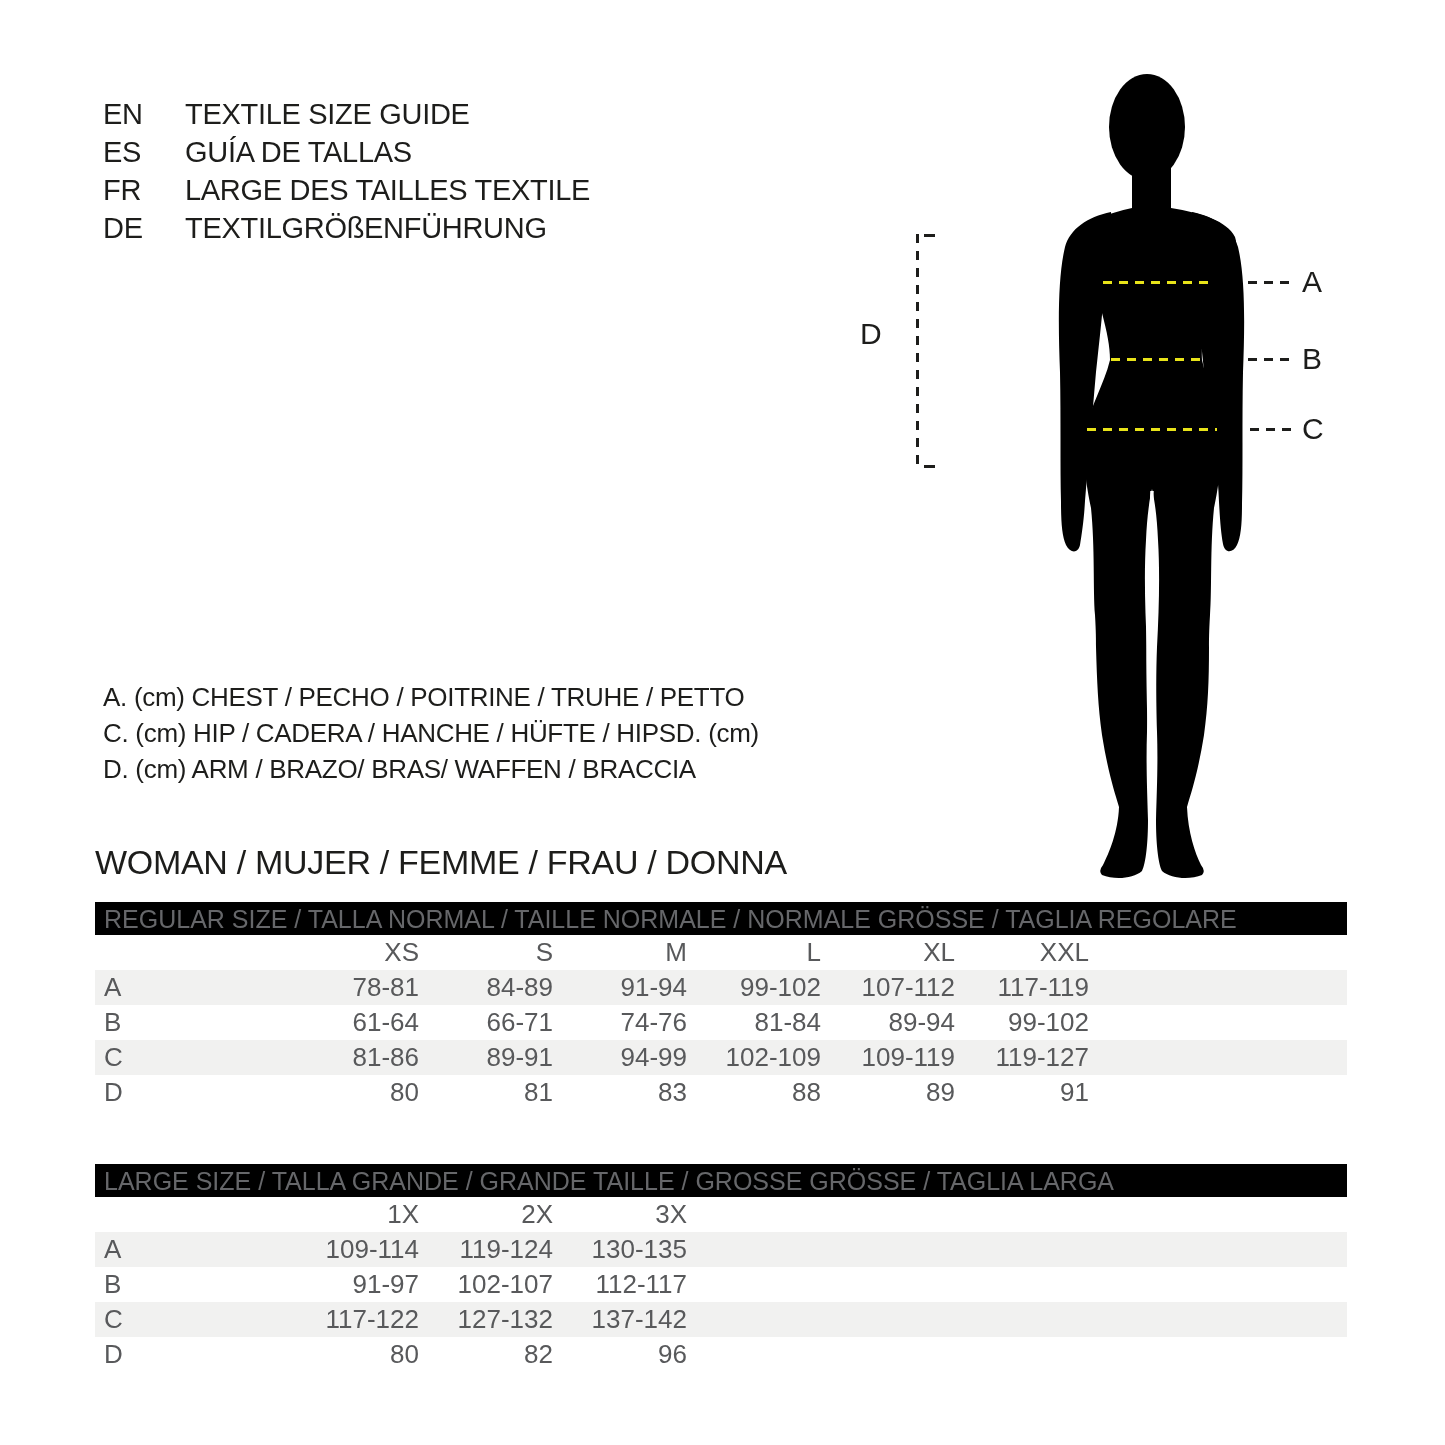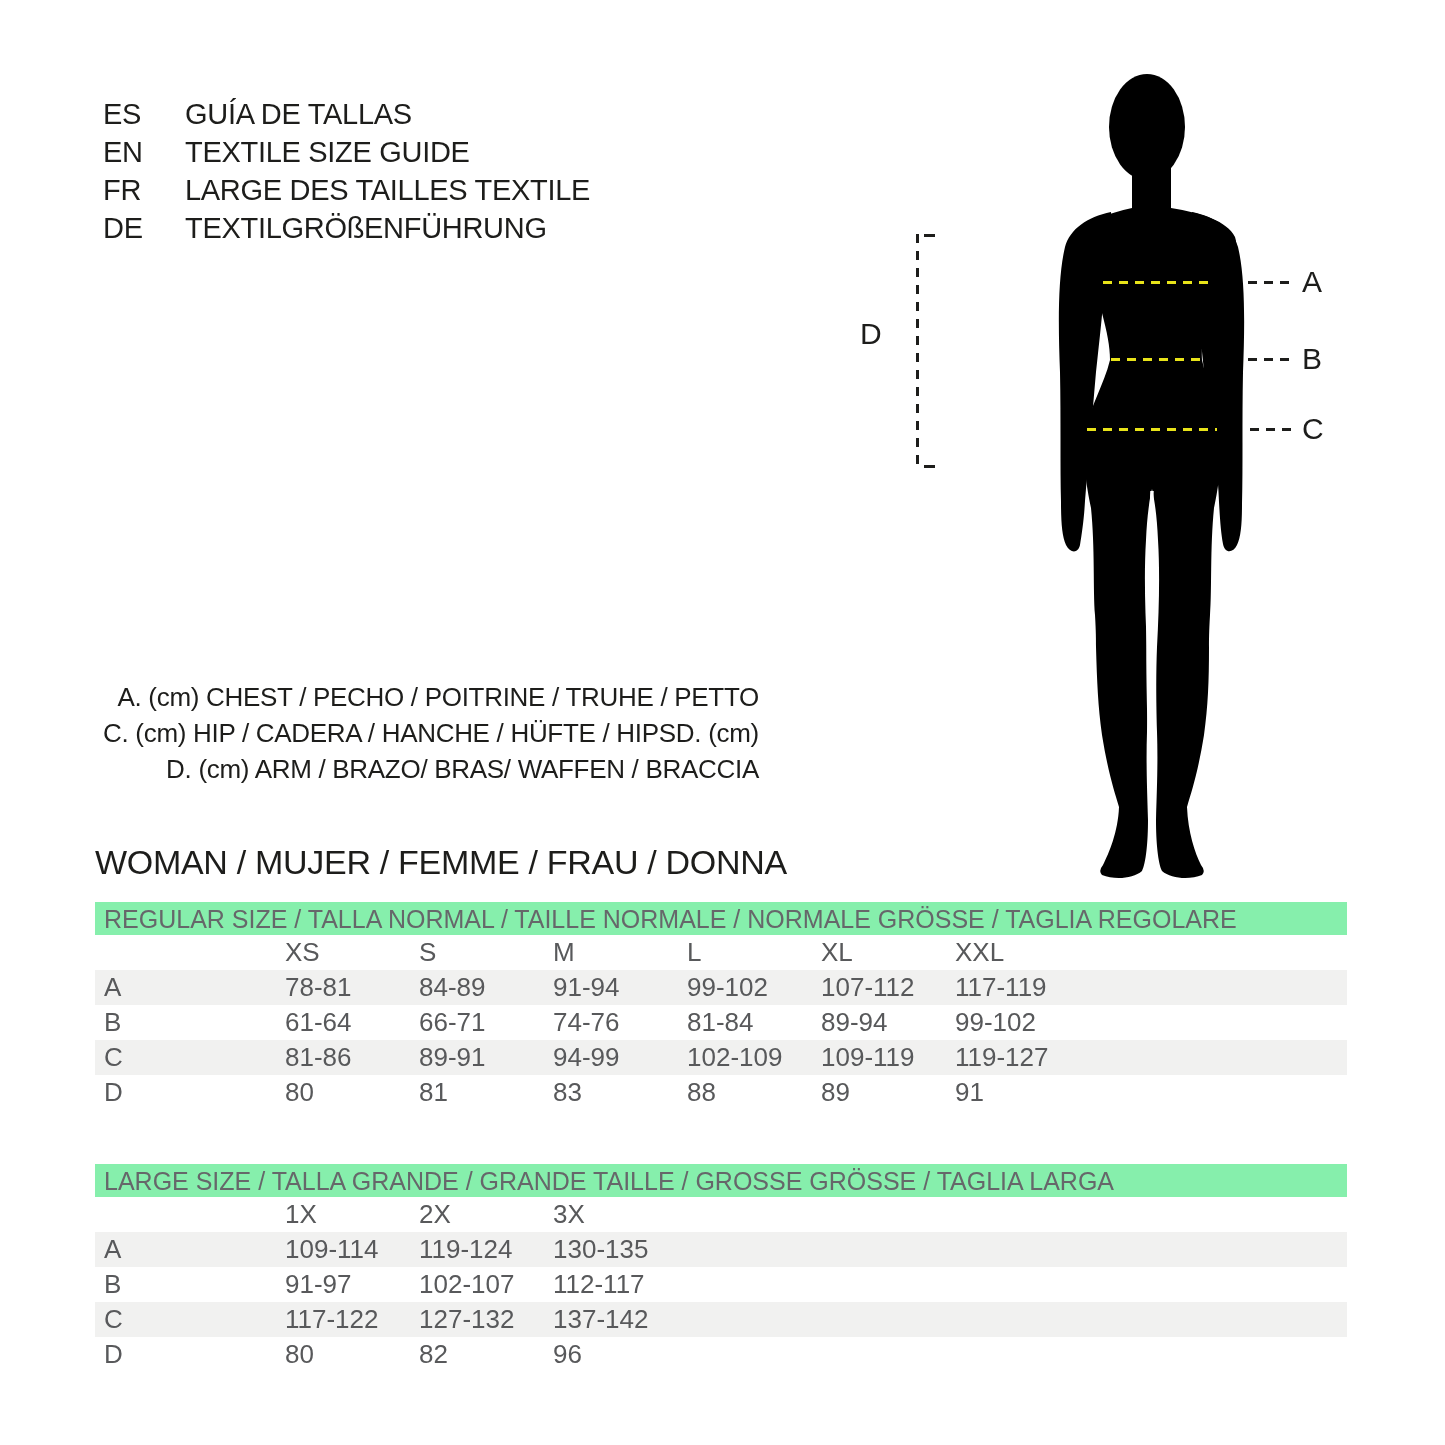--- a/index.html
+++ b/index.html
@@ -13,47 +13,47 @@
   .lang-code{width:82px;}
   
   .figure-svg{position:absolute;left:1045px;top:70px;width:220px;height:810px;}
   
   .dash-h{position:absolute;height:3px;background:repeating-linear-gradient(90deg,var(--c) 0 9px,transparent 9px 16px);}
   .dash-v{position:absolute;width:3px;background:repeating-linear-gradient(180deg,#1d1d1b 0 9px,transparent 9px 17px);}
   .tick{position:absolute;width:11px;height:3px;background:#1d1d1b;}
   .meas-label{position:absolute;font-size:30px;line-height:32px;color:#1d1d1b;}
   
   .legend-block{position:absolute;left:103px;top:679px;font-size:26px;letter-spacing:-0.3px;}
-  .legend-line{height:36px;line-height:36px;white-space:nowrap;text-align:right;}
+  .legend-line{height:36px;line-height:36px;white-space:nowrap;}
   .gender-line{position:absolute;left:87px;top:849px;font-size:34px;letter-spacing:-0.3px;height:26px;line-height:26px;white-space:nowrap;margin-left:8px;}
   
   .size-table{position:absolute;left:95px;width:1252px;}
   .table-regular{top:902px;}
   .table-large{top:1164px;}
-  .bar{height:33px;line-height:34px;background:#86efac;color:#66676a;font-size:25px;
+  .bar{height:33px;line-height:34px;background:#000000;color:#66676a;font-size:25px;
        padding-left:9px;box-sizing:border-box;white-space:nowrap;overflow:hidden;}
   .trow{display:grid;height:35px;line-height:35px;font-size:26px;color:#58595b;}
   .shaded{background:#f1f1f0;}
   .cell{overflow:hidden;white-space:nowrap;}
   .label-cell{padding-left:9px;}
-  .val-cell{text-align:left;}
+  .val-cell{text-align:right;}
 </style>
 </head>
 <body>
 
 <div class="canvas">
 
   <div class="lang-block">
     <div class="lang-row">
+      <span class="lang-code">EN</span>
+      <span class="lang-title">TEXTILE SIZE GUIDE</span>
+    </div>
+    <div class="lang-row">
       <span class="lang-code">ES</span>
       <span class="lang-title">GUÍA DE TALLAS</span>
-    </div>
-    <div class="lang-row">
-      <span class="lang-code">EN</span>
-      <span class="lang-title">TEXTILE SIZE GUIDE</span>
     </div>
     <div class="lang-row">
       <span class="lang-code">FR</span>
       <span class="lang-title">LARGE DES TAILLES TEXTILE</span>
     </div>
     <div class="lang-row">
       <span class="lang-code">DE</span>
       <span class="lang-title">TEXTILGRÖßENFÜHRUNG</span>
     </div>
   </div>

